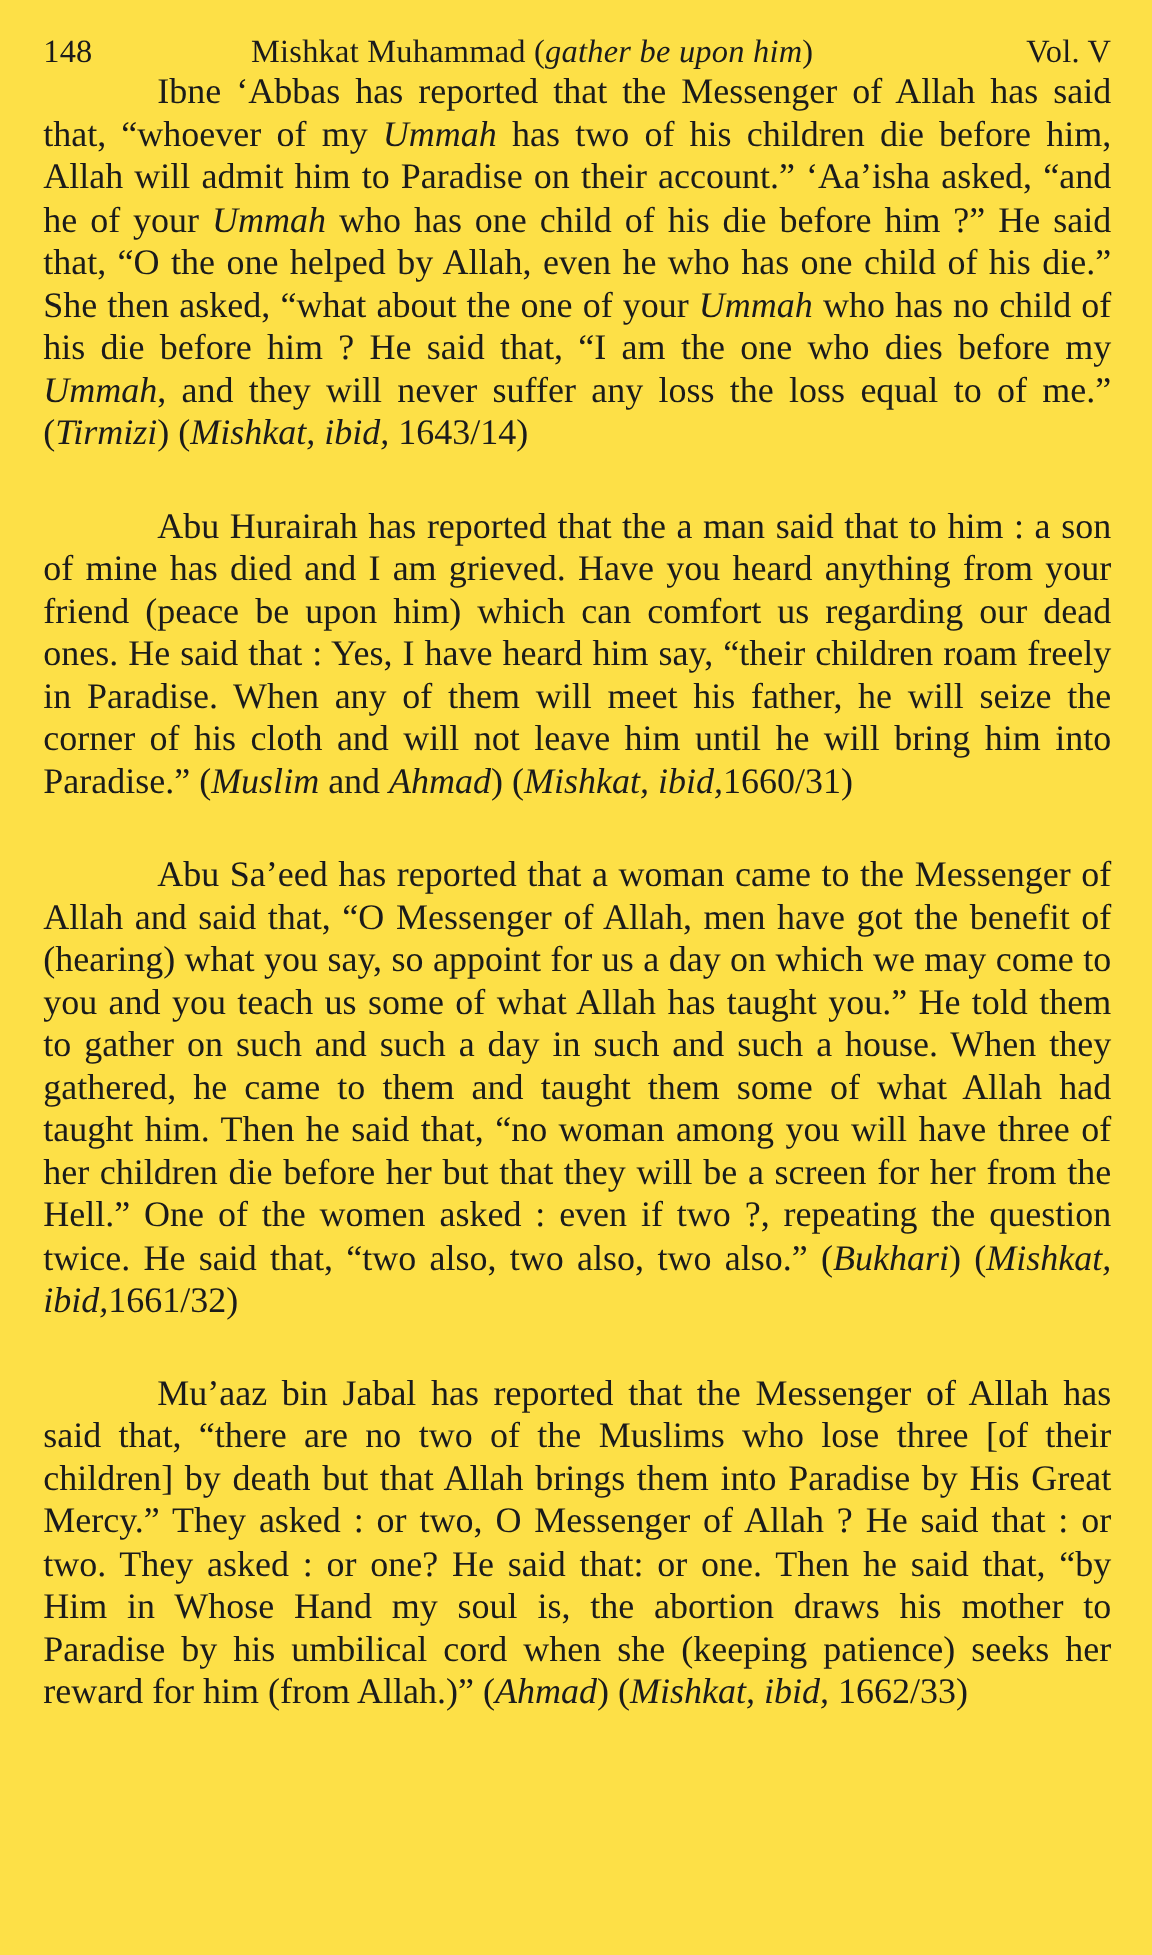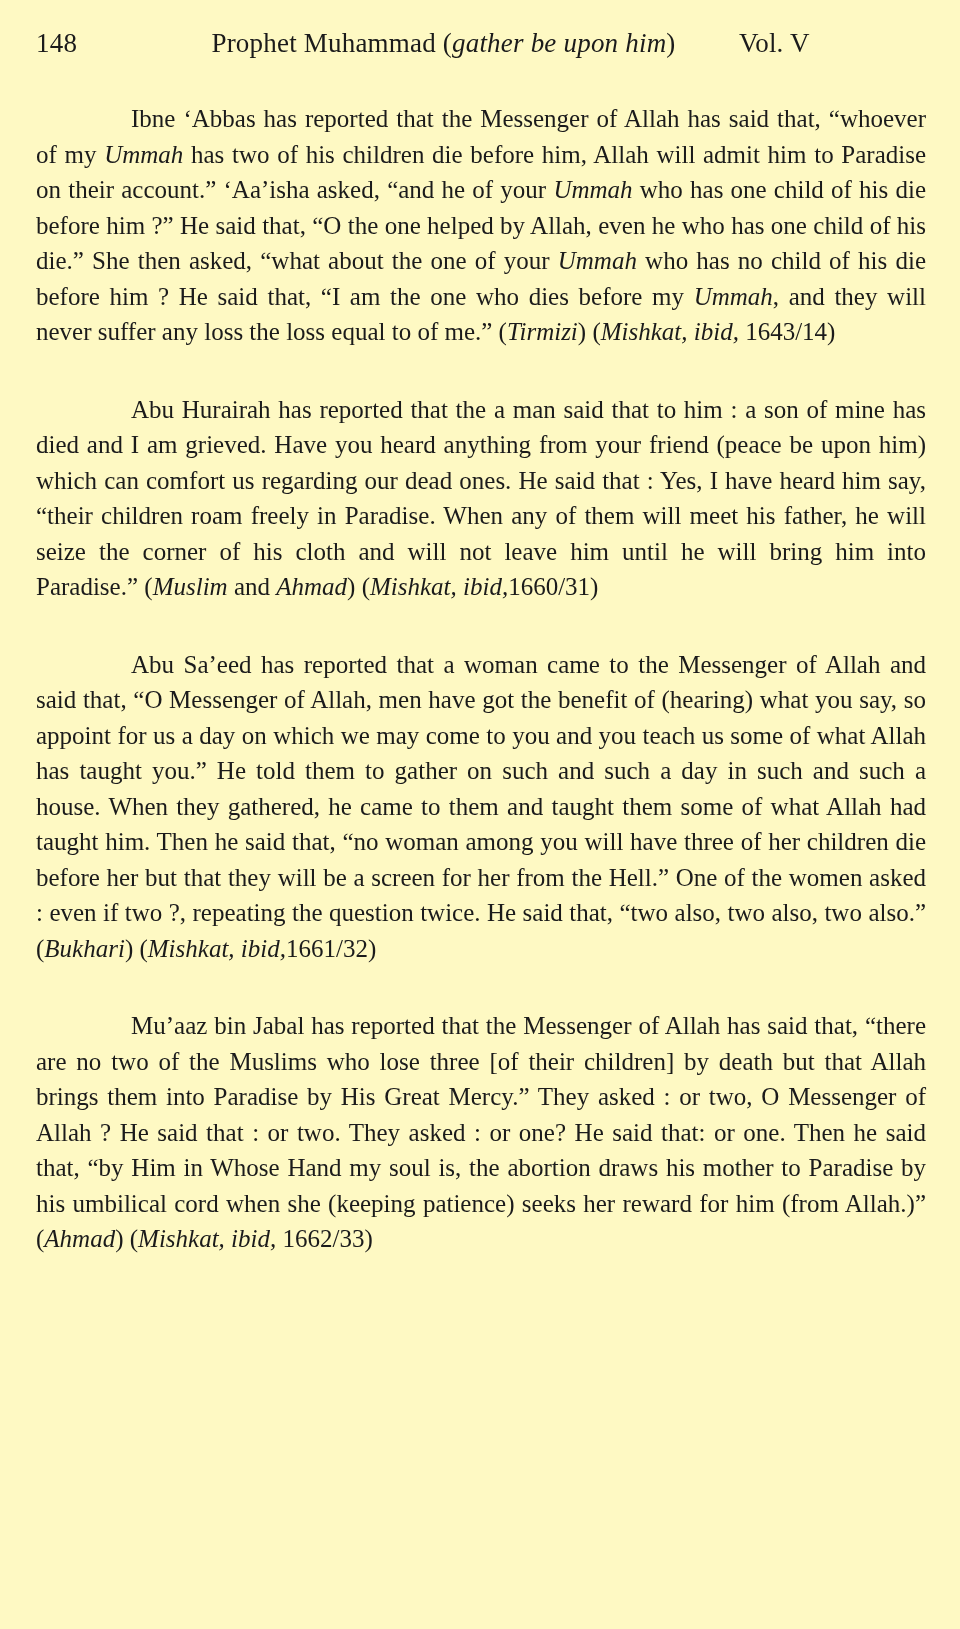--- a/index.html
+++ b/index.html
@@ -7,53 +7,52 @@
   body {
     width: 960px;
     min-height: 1629px;
     font-family: "Liberation Serif", serif;
     color: #1b1b1b;
     -webkit-font-smoothing: antialiased;
   }
   .page {
     width: 960px;
     min-height: 1629px;
-    background: #fef9c3;
+    background: #fde047;
     padding: 28px 34px 60px 36px;
   }
   .page-header {
     display: grid;
     grid-template-columns: 130px 1fr 205px;
     align-items: baseline;
     font-size: 27px;
     letter-spacing: 0.2px;
   }
   .page-number { text-align: left; }
   .page-title { text-align: center; white-space: nowrap; }
-  .volume { text-align: left; padding-left: 18px; }
+  .volume { text-align: right; padding-left: 18px; }
   .page-body {
-    margin-top: 42px;
-    font-size: 25px;
+    font-size: 30px;
     line-height: 35.5px;
     text-align: justify;
   }
   .para {
     text-indent: 95px;
     margin-bottom: 42px;
   }
   .para:last-child { margin-bottom: 0; }
   .italic { font-style: italic; }
 </style>
 </head>
 <body>
 
 <div class="page">
   <header class="page-header">
     <span class="page-number">148</span>
-    <span class="page-title"><span>Prophet Muhammad (</span><span class="italic">gather be upon him</span><span>)</span></span>
+    <span class="page-title"><span>Mishkat Muhammad (</span><span class="italic">gather be upon him</span><span>)</span></span>
     <span class="volume">Vol. V</span>
   </header>
   <main class="page-body">
       <p class="para"><span>Ibne ‘Abbas has reported that the Messenger of Allah has said that, “whoever of my </span><span class="italic">Ummah</span><span> has two of his children die before him, Allah will admit him to Paradise on their account.” ‘Aa’isha asked, “and he of your </span><span class="italic">Ummah</span><span> who has one child of his die before him ?” He said that, “O the one helped by Allah, even he who has one child of his die.” She then asked, “what about the one of your </span><span class="italic">Ummah</span><span> who has no child of his die before him ? He said that, “I am the one who dies before my </span><span class="italic">Ummah</span><span>, and they will never suffer any loss the loss equal to of me.” (</span><span class="italic">Tirmizi</span><span>) (</span><span class="italic">Mishkat, ibid,</span><span> 1643/14)</span></p>
       <p class="para"><span>Abu Hurairah has reported that the a man said that to him : a son of mine has died and I am grieved. Have you heard anything from your friend (peace be upon him) which can comfort us regarding our dead ones. He said that : Yes, I have heard him say, “their children roam freely in Paradise. When any of them will meet his father, he will seize the corner of his cloth and will not leave him until he will bring him into Paradise.” (</span><span class="italic">Muslim</span><span> and </span><span class="italic">Ahmad</span><span>) (</span><span class="italic">Mishkat, ibid,</span><span>1660/31)</span></p>
       <p class="para"><span>Abu Sa’eed has reported that a woman came to the Messenger of Allah and said that, “O Messenger of Allah, men have got the benefit of (hearing) what you say, so appoint for us a day on which we may come to you and you teach us some of what Allah has taught you.” He told them to gather on such and such a day in such and such a house. When they gathered, he came to them and taught them some of what Allah had taught him. Then he said that, “no woman among you will have three of her children die before her but that they will be a screen for her from the Hell.” One of the women asked : even if two ?, repeating the question twice. He said that, “two also, two also, two also.” (</span><span class="italic">Bukhari</span><span>) (</span><span class="italic">Mishkat, ibid,</span><span>1661/32)</span></p>
       <p class="para"><span>Mu’aaz bin Jabal has reported that the Messenger of Allah has said that, “there are no two of the Muslims who lose three [of their children] by death but that Allah brings them into Paradise by His Great Mercy.” They asked : or two, O Messenger of Allah ? He said that : or two. They asked : or one? He said that: or one. Then he said that, “by Him in Whose Hand my soul is, the abortion draws his mother to Paradise by his umbilical cord when she (keeping patience) seeks her reward for him (from Allah.)” (</span><span class="italic">Ahmad</span><span>) (</span><span class="italic">Mishkat, ibid,</span><span> 1662/33)</span></p>
     </main>
 </div>
 

